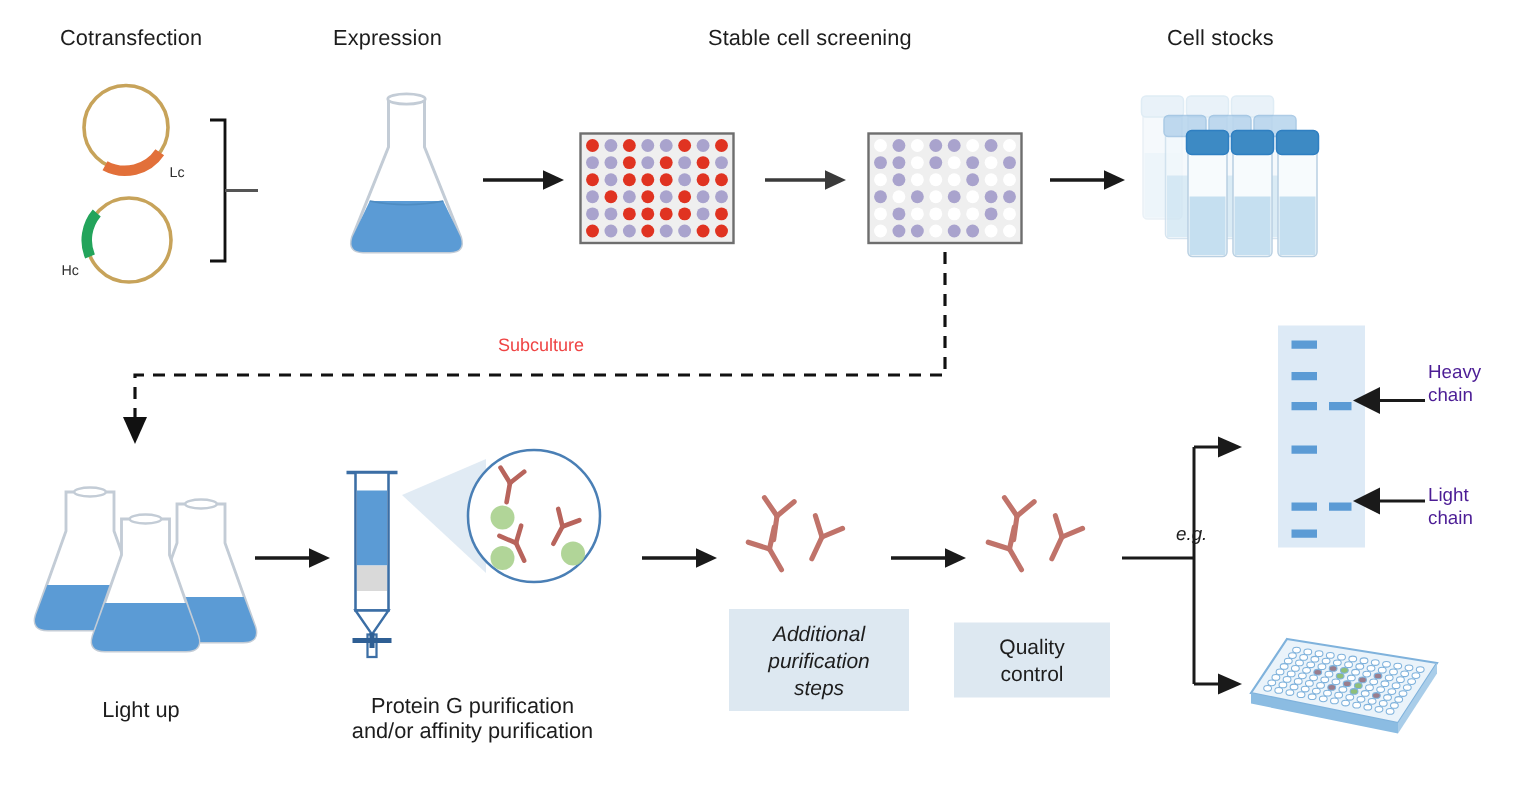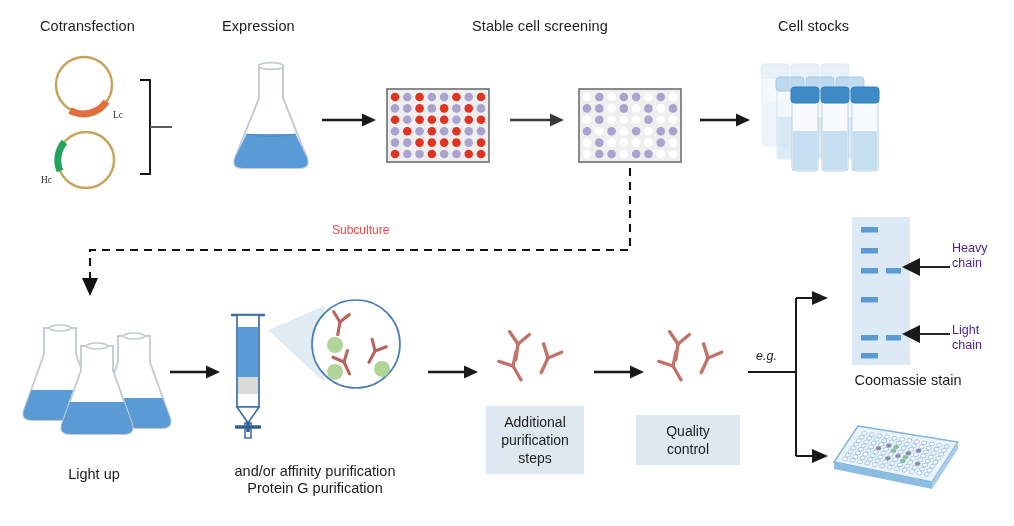--- a/index.html
+++ b/index.html
@@ -1,21 +1,21 @@
 <!DOCTYPE html>
 <html><head>
 <meta charset="utf-8">
 <style>
   html,body{margin:0;padding:0;background:#ffffff;}
   body{width:1014px;height:526px;overflow:hidden;font-family:"Liberation Sans",sans-serif;color:#1a1a1a;}
   #stage{position:relative;width:1014px;height:526px;}
   .abs{position:absolute;}
   .lbl{font-size:14.5px;color:#1d1d1d;white-space:nowrap;letter-spacing:.1px;}
   .cap{font-size:14.5px;color:#1d1d1d;text-align:center;line-height:17px;}
-  .small{font-size:9.5px;color:#303030;font-family:Liberation Serif, serif;}
+  .small{font-size:9.5px;color:#303030;}
   .note{font-size:12px;color:#ef4444;}
   .eg{font-size:12.5px;font-style:italic;color:#1d1d1d;}
   .chainlbl{font-size:12.5px;color:#4c1d95;line-height:15px;}
   .boxlabel{background:#dde8f1;color:#1d1d1d;font-size:14px;text-align:center;
             line-height:18px;padding:7px 10px;box-sizing:border-box;}
   svg{display:block;overflow:visible;}
 </style>
 </head>
 <body>
 
@@ -319,22 +319,22 @@
       <g stroke="#b8645c" stroke-width="3.1" stroke-linecap="round" fill="none" transform="translate(113,55) rotate(28)">
         <line x1="0" y1="0" x2="0" y2="13"></line>
         <line x1="0" y1="0" x2="-8" y2="-9"></line>
         <line x1="0" y1="0" x2="8" y2="-9"></line>
       </g>
       <circle cx="120" cy="73" r="8" fill="#a8d08d" opacity="0.9"></circle>
     </svg>
   </div>
 
   <div class="abs cap" style="left:210px;top:463px;width:210px;">
+    <div>Protein G purification</div>
     <div>and/or affinity purification</div>
-    <div>Protein G purification</div>
   </div>
 
   <div class="abs" style="left:428px;top:364px;">
     <svg width="52" height="16" viewBox="0 0 52 16">
       <line x1="0" y1="8" x2="36" y2="8" stroke="#1a1a1a" stroke-width="2.4"></line>
       <polygon points="36,1.5 50,8 36,14.5" fill="#1a1a1a"></polygon>
     </svg>
   </div>
 
   <div class="abs" style="left:488px;top:332px;">
@@ -351,21 +351,21 @@
             <line x1="0" y1="0" x2="10" y2="-11"></line>
         </g>
         <g transform="translate(60,26) rotate(25)">
           <line x1="0" y1="0" x2="0" y2="16"></line>
             <line x1="0" y1="0" x2="-10" y2="-11"></line>
             <line x1="0" y1="0" x2="10" y2="-11"></line>
         </g>
       </g>
     </svg>
   </div>
-  <div class="abs boxlabel" style="left:486px;top:406px;width:98px;">
+  <div class="abs boxlabel" style="left:486px;top:406px;width:120px;font-style:italic;">
     <div style="white-space:pre-line;">Additional
 purification
 steps</div>
   </div>
 
   <div class="abs" style="left:594px;top:364px;">
     <svg width="52" height="16" viewBox="0 0 52 16">
       <line x1="0" y1="8" x2="36" y2="8" stroke="#1a1a1a" stroke-width="2.4"></line>
       <polygon points="36,1.5 50,8 36,14.5" fill="#1a1a1a"></polygon>
     </svg>
@@ -400,21 +400,21 @@
   <div class="abs" style="left:748px;top:288px;">
     <svg width="90" height="190" viewBox="0 0 90 190">
       <line x1="0" y1="84" x2="48" y2="84" stroke="#1a1a1a" stroke-width="2"></line>
       <line x1="48" y1="10" x2="48" y2="168" stroke="#1a1a1a" stroke-width="2"></line>
       <line x1="48" y1="10" x2="64" y2="10" stroke="#1a1a1a" stroke-width="2"></line>
       <polygon points="64,3 80,10 64,17" fill="#1a1a1a"></polygon>
       <line x1="48" y1="168" x2="64" y2="168" stroke="#1a1a1a" stroke-width="2"></line>
       <polygon points="64,161 80,168 64,175" fill="#1a1a1a"></polygon>
     </svg>
   </div>
-  <div class="abs eg" style="left:756px;top:349px;font-style:italic;">e.g.</div>
+  <div class="abs eg" style="left:784px;top:349px;font-style:italic;">e.g.</div>
 
   <div class="abs" style="left:852px;top:217px;">
     <svg width="58" height="148" viewBox="0 0 58 148">
       <rect x="0" y="0" width="58" height="148" fill="#ddeaf6"></rect>
       <g fill="#5b9bd5">
         <rect x="9" y="10" width="17" height="5.5"></rect>
         <rect x="9" y="31" width="17" height="5.5"></rect>
         <rect x="9" y="51" width="17" height="5.5"></rect>
         <rect x="9" y="80" width="17" height="5.5"></rect>
         <rect x="9" y="118" width="17" height="5.5"></rect>
@@ -440,21 +440,20 @@
     <svg width="48" height="18" viewBox="0 0 48 18">
       <line x1="48" y1="9" x2="18" y2="9" stroke="#1a1a1a" stroke-width="1.9"></line>
       <polygon points="18,0 18,18 0,9" fill="#1a1a1a"></polygon>
     </svg>
   </div>
   <div class="abs chainlbl" style="left:952px;top:323px;">
     <div>Light</div>
     <div>chain</div>
   </div>
 
-  <div class="abs cap" style="left:818px;top:372px;width:180px;">Coomassie stain</div>
 
   <div class="abs" style="left:832px;top:420px;">
     <svg id="elisa" width="130" height="74" viewBox="0 0 130 74">
         <polygon points="26,6 126,22 100,62 2,42" fill="#eaf3fa" stroke="#7fb2dc" stroke-width="1.4"></polygon>
         <polygon points="2,42 100,62 100,69 2,49" fill="#8bbce2"></polygon>
         <polygon points="100,62 126,22 126,29 100,69" fill="#a9cde9"></polygon>
         <ellipse cx="32.372395833333336" cy="13.403645833333334" rx="2.6" ry="1.9" fill="#ffffff" stroke="#7fb2dc" stroke-width="0.7"></ellipse>
         <ellipse cx="39.8671875" cy="14.5859375" rx="2.6" ry="1.9" fill="#ffffff" stroke="#7fb2dc" stroke-width="0.7"></ellipse>
         <ellipse cx="47.36197916666667" cy="15.768229166666668" rx="2.6" ry="1.9" fill="#ffffff" stroke="#7fb2dc" stroke-width="0.7"></ellipse>
         <ellipse cx="54.856770833333336" cy="16.950520833333336" rx="2.6" ry="1.9" fill="#ffffff" stroke="#7fb2dc" stroke-width="0.7"></ellipse>

